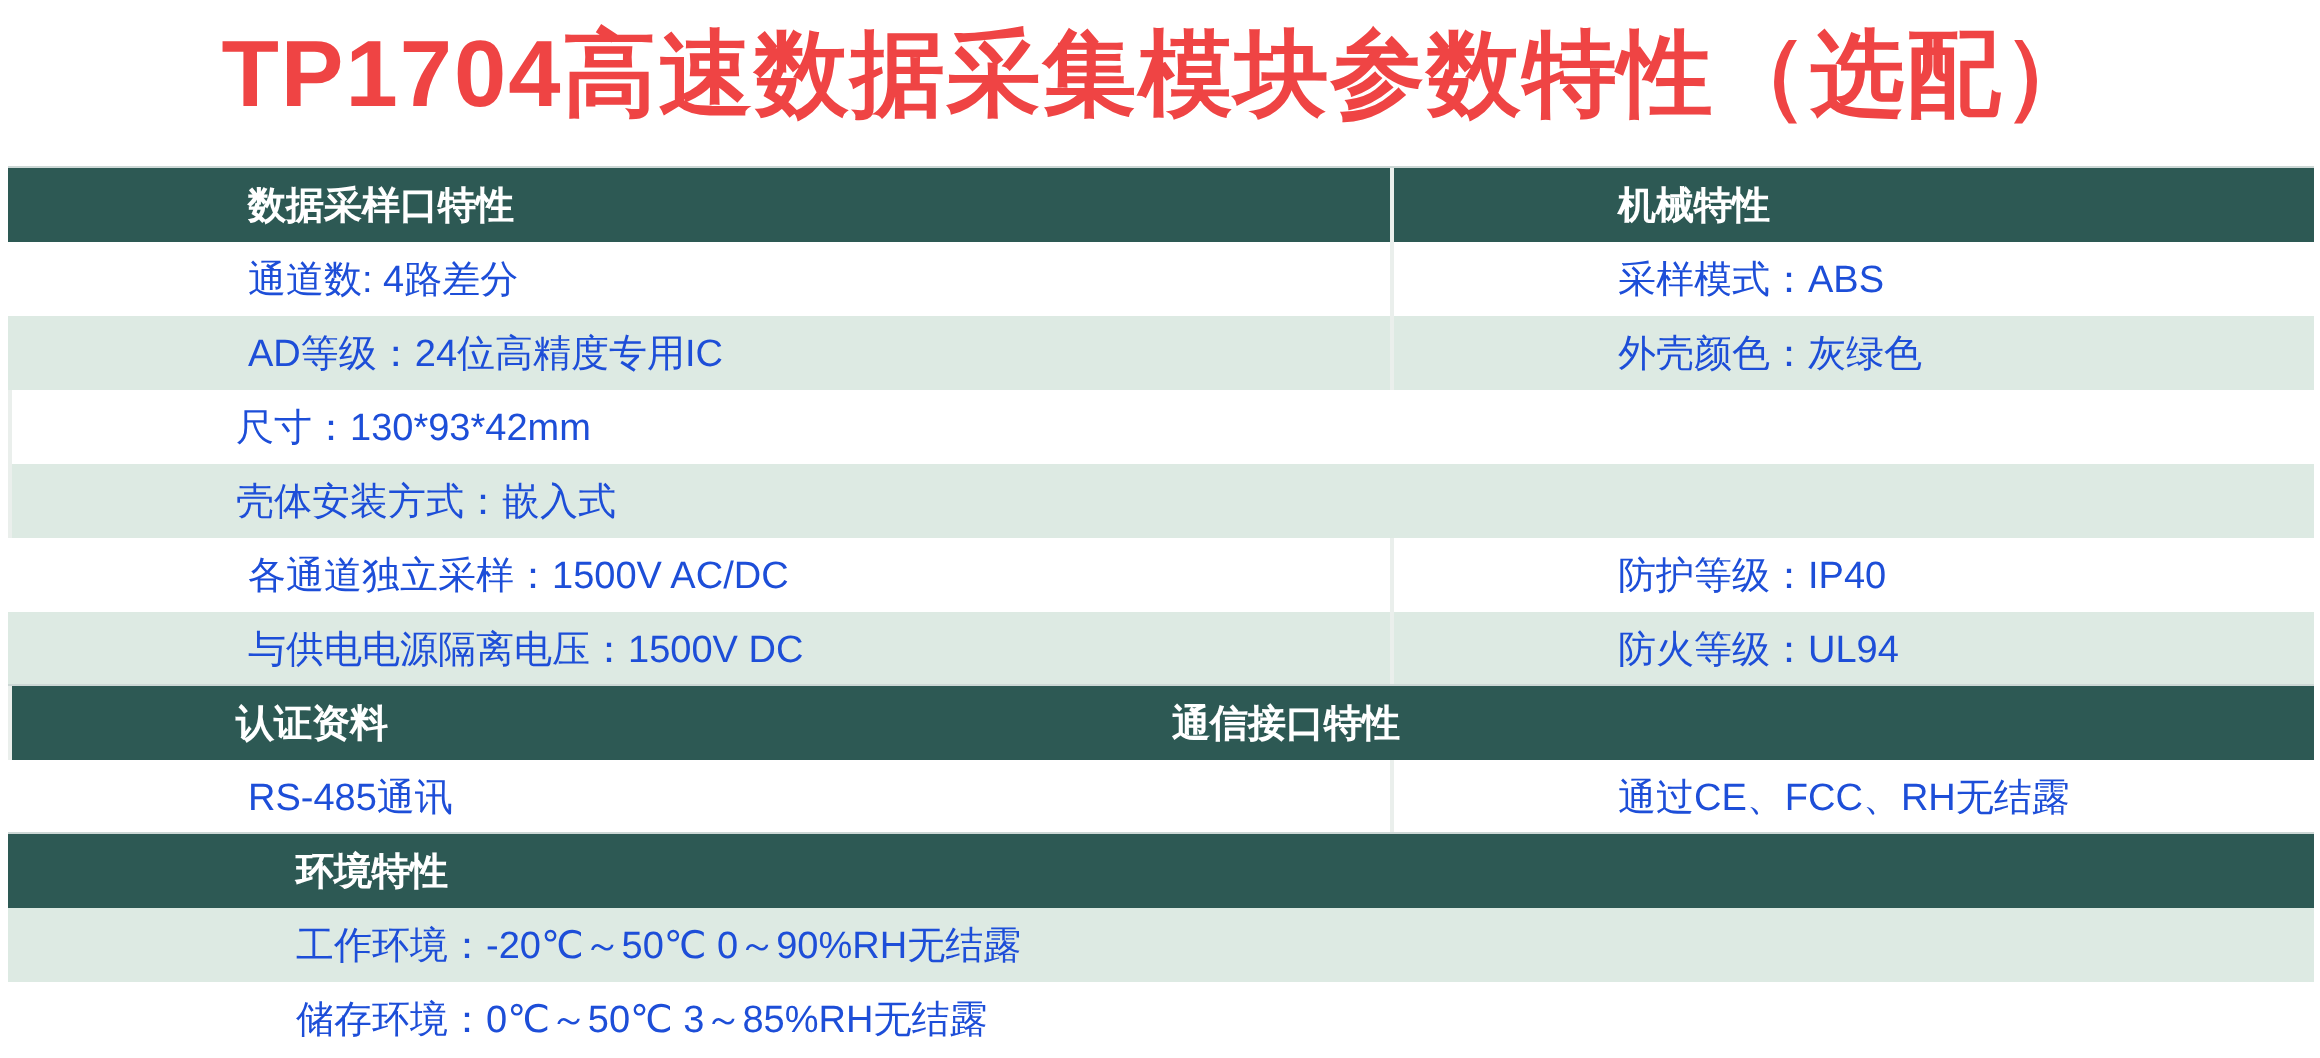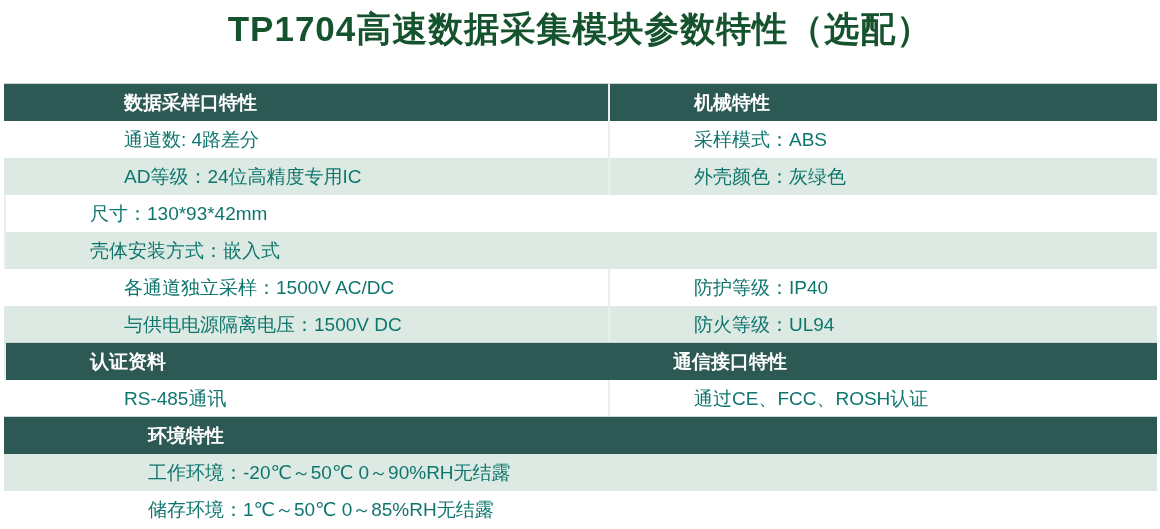--- a/index.html
+++ b/index.html
@@ -7,24 +7,24 @@
     width: 1160px; height: 529px;
     background: #ffffff;
     font-family: "Liberation Sans", "DejaVu Sans", sans-serif;
     overflow: hidden;
     position: relative;
   }
   .page-title {
     position: absolute;
     top: 6px; left: 0; width: 100%;
     text-align: center;
-    font-size: 35px;
+    font-size: 47px;
     font-weight: bold;
     letter-spacing: 1px;
-    color: #14532d;
+    color: #ef4444;
   }
   .spec-table {
     position: absolute;
     top: 84px; left: 4px; right: 3px; bottom: 0;
     display: flex;
     flex-direction: column;
   }
   .row {
     display: flex;
     height: 37px;
@@ -35,26 +35,26 @@
   .row-white { background: #ffffff; }
   .row-alt   { background: #ddeae3; }
   .row-header {
     background: #2d5954;
     box-shadow: 0 -1px 0 #ccd7d5, 0 1px 0 #ccd7d5;
   }
   .cell {
     display: flex;
     align-items: center;
     font-size: 19px;
-    color: #0f766e;
+    color: #1d4ed8;
     white-space: nowrap;
     overflow: hidden;
   }
-  .cell-left  { width: 604px; padding-left: 120px; }
-  .cell-right { flex: 1; padding-left: 84px; border-left: 2px solid #eaefec; }
+  .cell-left  { width: 691px; padding-left: 120px; }
+  .cell-right { flex: 1; padding-left: 112px; border-left: 2px solid #eaefec; }
   .cell-full  { flex: 1; padding-left: 120px; margin-left: 24px; }
   .row-header .cell {
     color: #ffffff;
     font-weight: bold;
   }
 </style>
 </head>
 <body>
 
 <h1 class="page-title">TP1704高速数据采集模块参数特性（选配）</h1>
@@ -87,26 +87,26 @@
     <div class="cell cell-left">与供电电源隔离电压：1500V DC</div>
     <div class="cell cell-right">防火等级：UL94</div>
   </div>
 
   <div class="row row-header">
     <div class="cell cell-right">认证资料</div>
     <div class="cell cell-left">通信接口特性</div>
   </div>
   <div class="row row-white">
     <div class="cell cell-left">RS-485通讯</div>
-    <div class="cell cell-right">通过CE、FCC、ROSH认证</div>
+    <div class="cell cell-right">通过CE、FCC、RH无结露</div>
   </div>
 
   <div class="row row-header">
     <div class="cell cell-full">环境特性</div>
   </div>
   <div class="row row-alt">
     <div class="cell cell-full">工作环境：-20℃～50℃ 0～90%RH无结露</div>
   </div>
   <div class="row row-white">
-    <div class="cell cell-full">储存环境：1℃～50℃ 0～85%RH无结露</div>
+    <div class="cell cell-full">储存环境：0℃～50℃ 3～85%RH无结露</div>
   </div>
 
 </div>
 
 </body></html>

